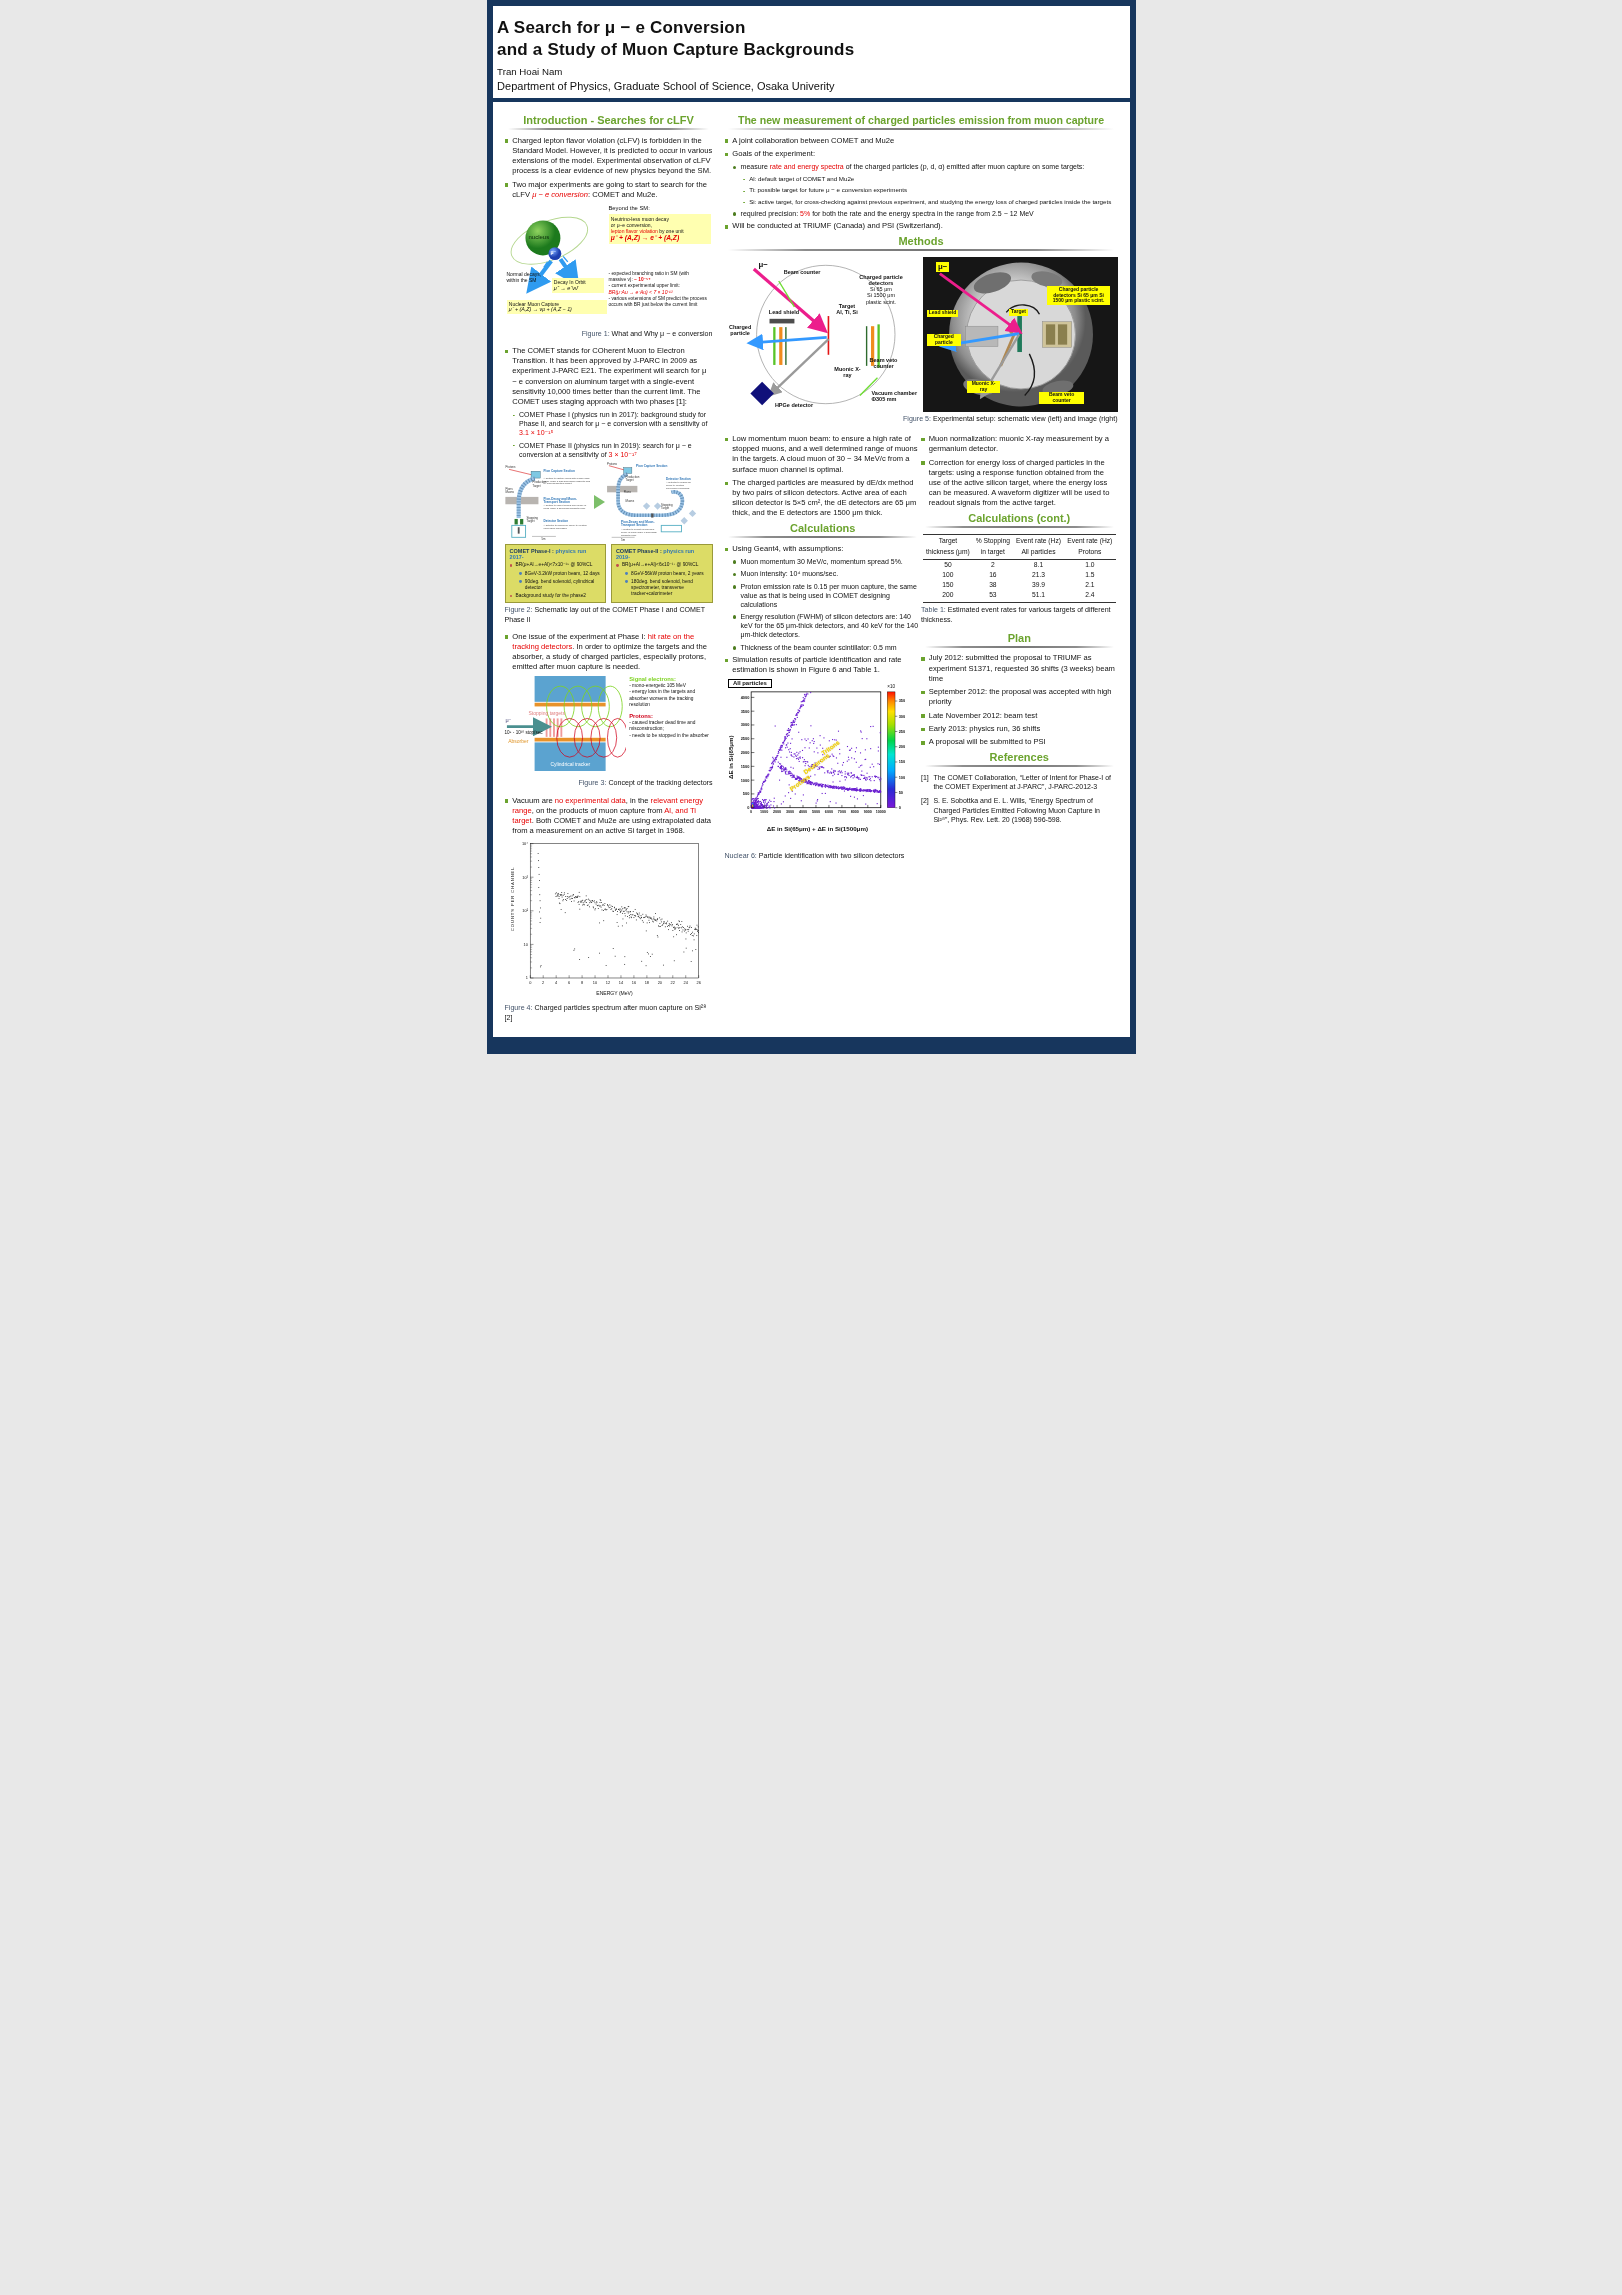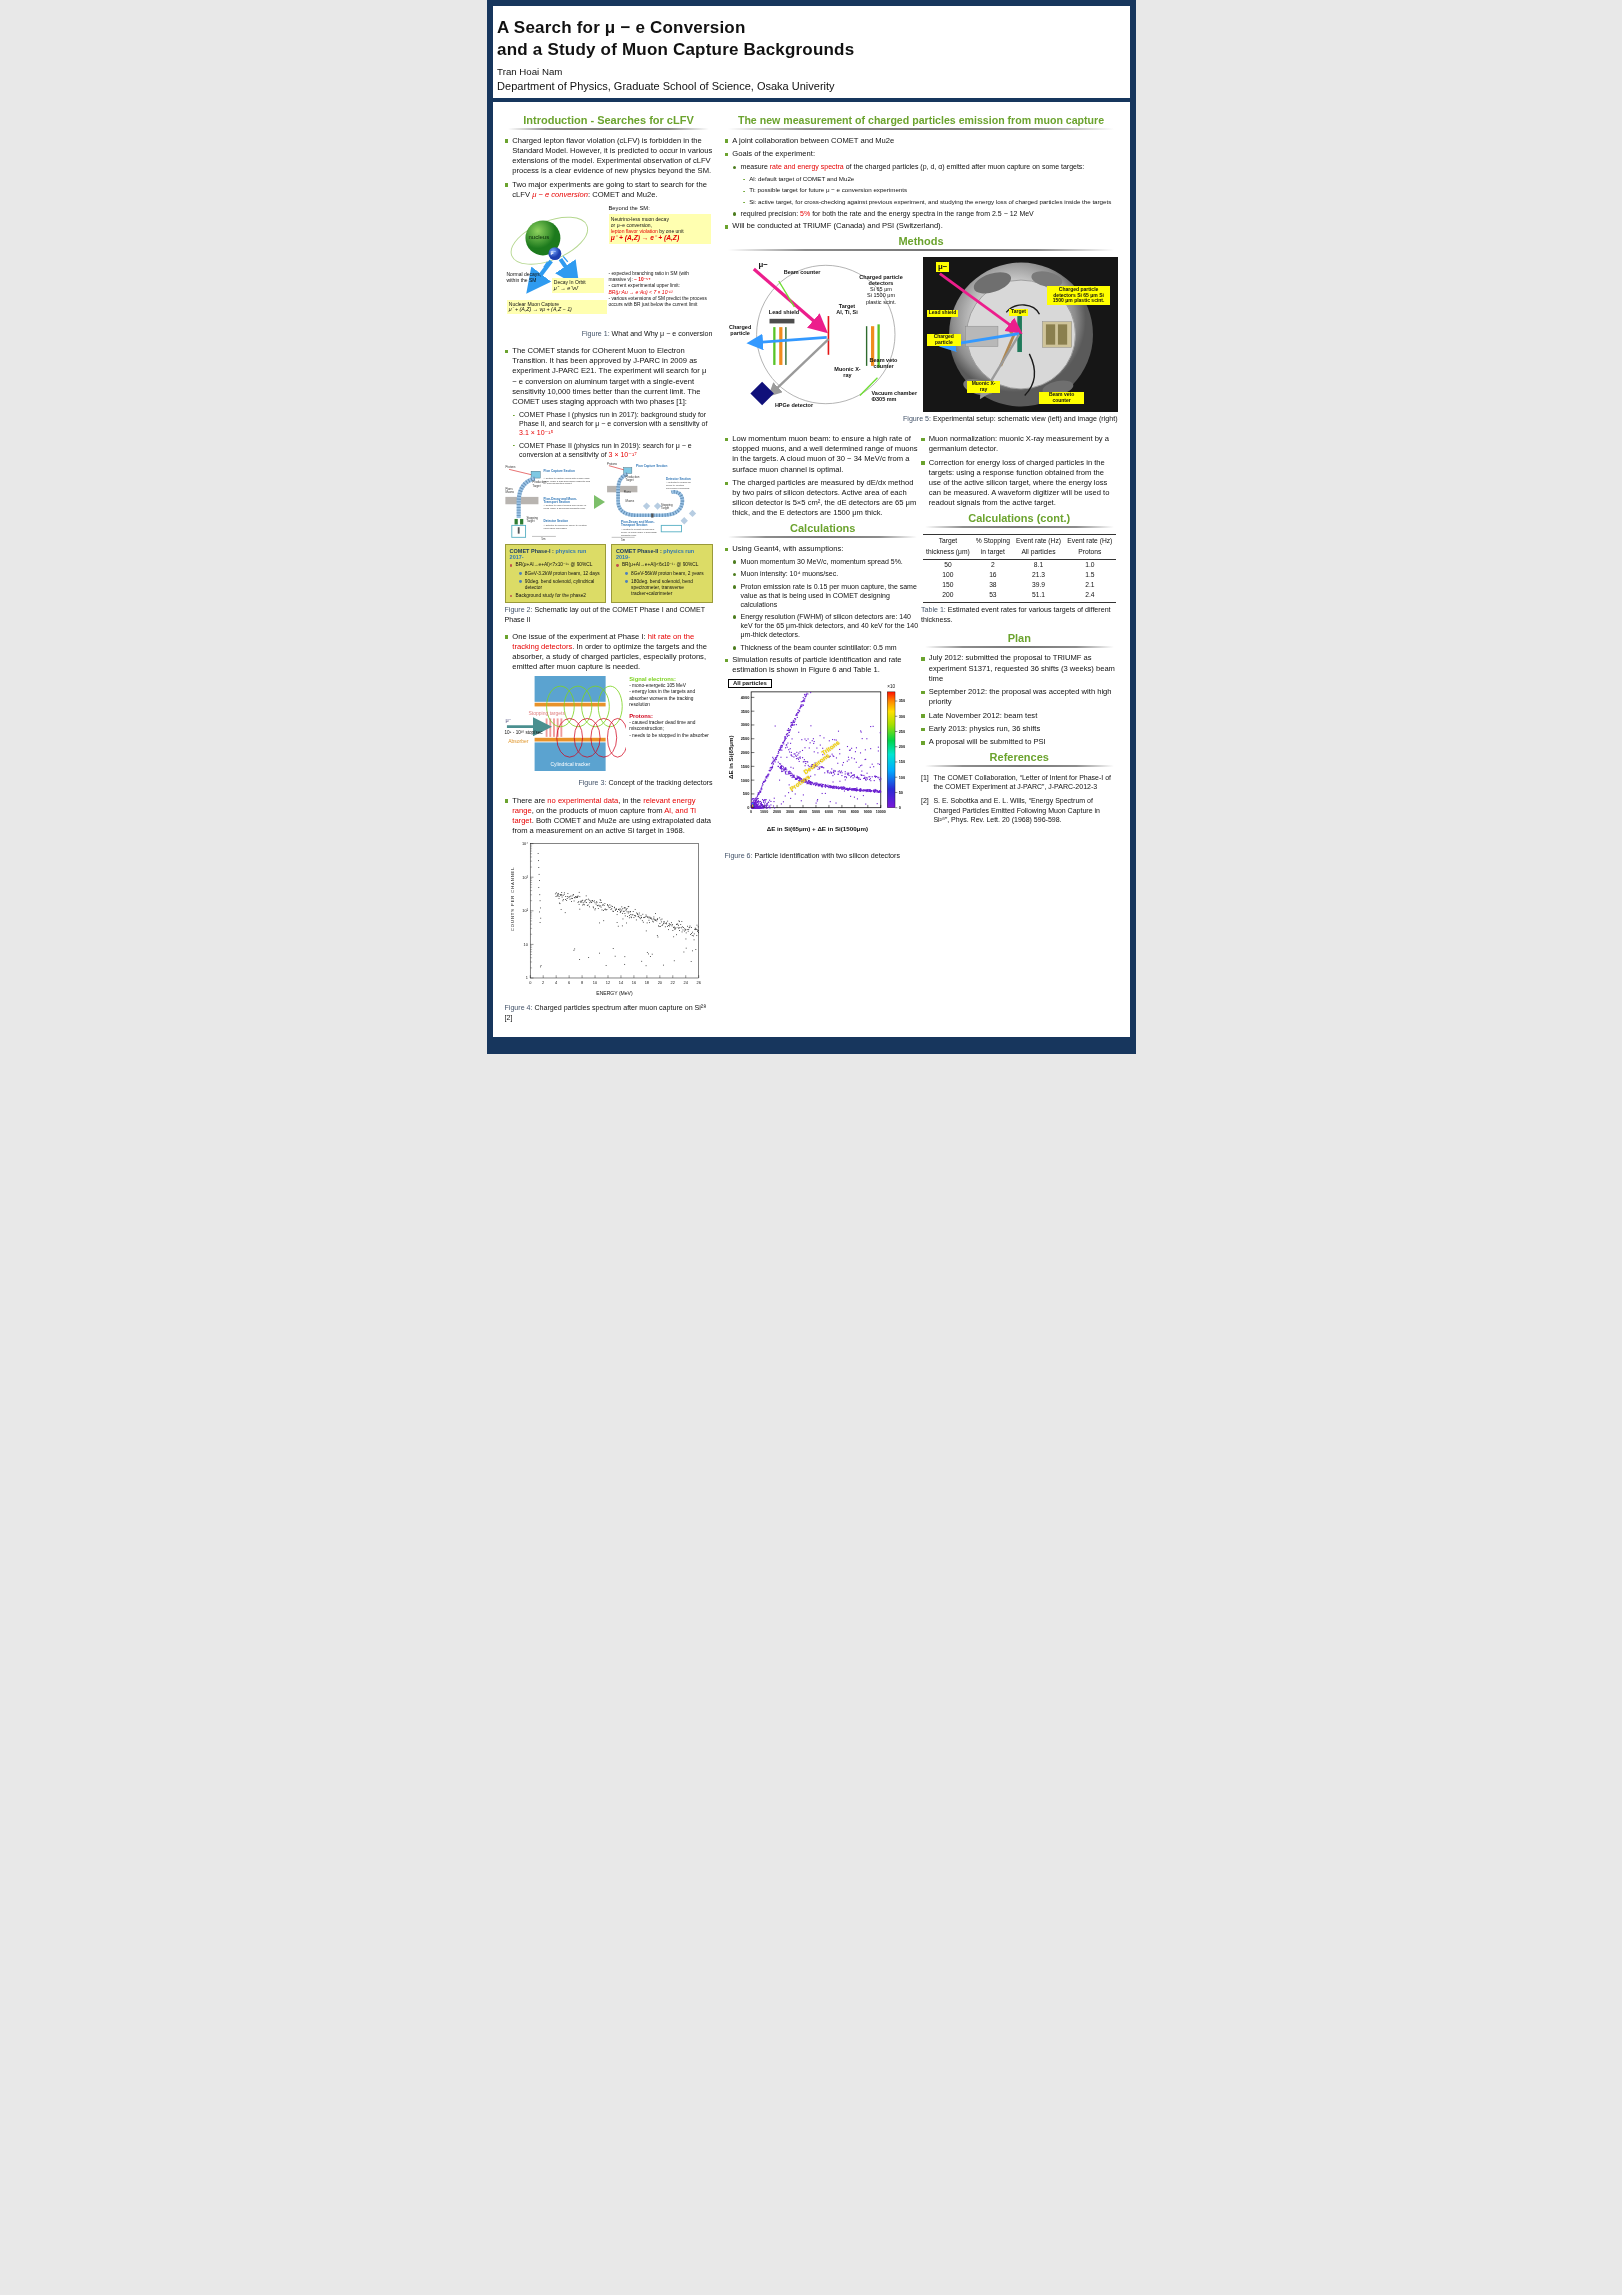--- a/index.html
+++ b/index.html
@@ -319,21 +319,21 @@
           <div>- energy loss in the targets and absorber worsens the tracking resolution</div>
           <div class="rt">Protons:</div>
           <div>- caused tracker dead time and misconstruction;</div>
           <div>- needs to be stopped in the absorber</div>
         </div>
       </div>
       <p class="caption ctr"><span class="cap-label">Figure 3:</span><span> Concept of the tracking detectors</span></p>
 
       <div class="li">
         <span class="mk mk-sq"></span>
-        <p><span>There are </span><span class="red">no experimental data</span><span>, in the </span><span class="red">relevant energy range</span><span>, on the products of muon capture from </span><span class="red">Al, and Ti target</span><span>. Both COMET and Mu2e are using extrapolated data from a measurement on an active Si target in 1968.</span></p>
+        <p><span>Vacuum are </span><span class="red">no experimental data</span><span>, in the </span><span class="red">relevant energy range</span><span>, on the products of muon capture from </span><span class="red">Al, and Ti target</span><span>. Both COMET and Mu2e are using extrapolated data from a measurement on an active Si target in 1968.</span></p>
       </div>
 
       <div class="fig" style="width:203px;height:162px">
         <svg id="fig4-svg" width="203" height="162" viewBox="0 0 440 352">
           <rect x="50" y="10" width="366" height="292" fill="none" stroke="#222" stroke-width="1.2"></rect>
           <g id="fig4-axes">
               <line x1="50" y1="302" x2="50" y2="296" stroke="#222" stroke-width="1"></line>
               <text x="50" y="315" font-size="8.5" text-anchor="middle" fill="#111">0</text>
               <line x1="78.15384615384616" y1="302" x2="78.15384615384616" y2="296" stroke="#222" stroke-width="1"></line>
               <text x="78.15384615384616" y="315" font-size="8.5" text-anchor="middle" fill="#111">2</text>
@@ -2160,21 +2160,21 @@
                   <text x="377" y="50.89473684210526" font-size="8.5" text-anchor="start" fill="#111" font-weight="bold">350</text>
                 </g>
               <text id="fig6-exp" x="352" y="20" font-size="10" fill="#111">×10</text>
               <text id="fig6-ylab" transform="rotate(-90 16 170)" x="16" y="170" font-size="13.5" font-weight="bold" text-anchor="middle" fill="#111">ΔE in Si(65μm)</text>
               <text id="fig6-xlab" x="200" y="330" font-size="13.5" font-weight="bold" text-anchor="middle" fill="#111">ΔE in Si(65μm) + ΔE in Si(1500μm)</text>
             </svg>
             <div class="bandlbl" style="left:95px;top:65px">Tritons</div>
             <div class="bandlbl" style="left:76px;top:81px">Deuterons</div>
             <div class="bandlbl" style="left:63px;top:100px">Protons</div>
           </div>
-          <p class="caption"><span class="cap-label">Figure 6:</span><span> Particle identification with two silicon detectors</span></p>
+          <p class="caption"><span class="cap-label">Nuclear 6:</span><span> Particle identification with two silicon detectors</span></p>
         </div>
 
         <div class="sub">
           <div class="li">
             <span class="mk mk-sq"></span>
             <p><span>Muon normalization: muonic X-ray measurement by a germanium detector.</span></p>
           </div>
           <div class="li">
             <span class="mk mk-sq"></span>
             <p><span>Correction for energy loss of charged particles in the targets: using a response function obtained from the use of the active silicon target, where the energy loss can be measured. A waveform digitizer will be used to readout signals from the active target.</span></p>

